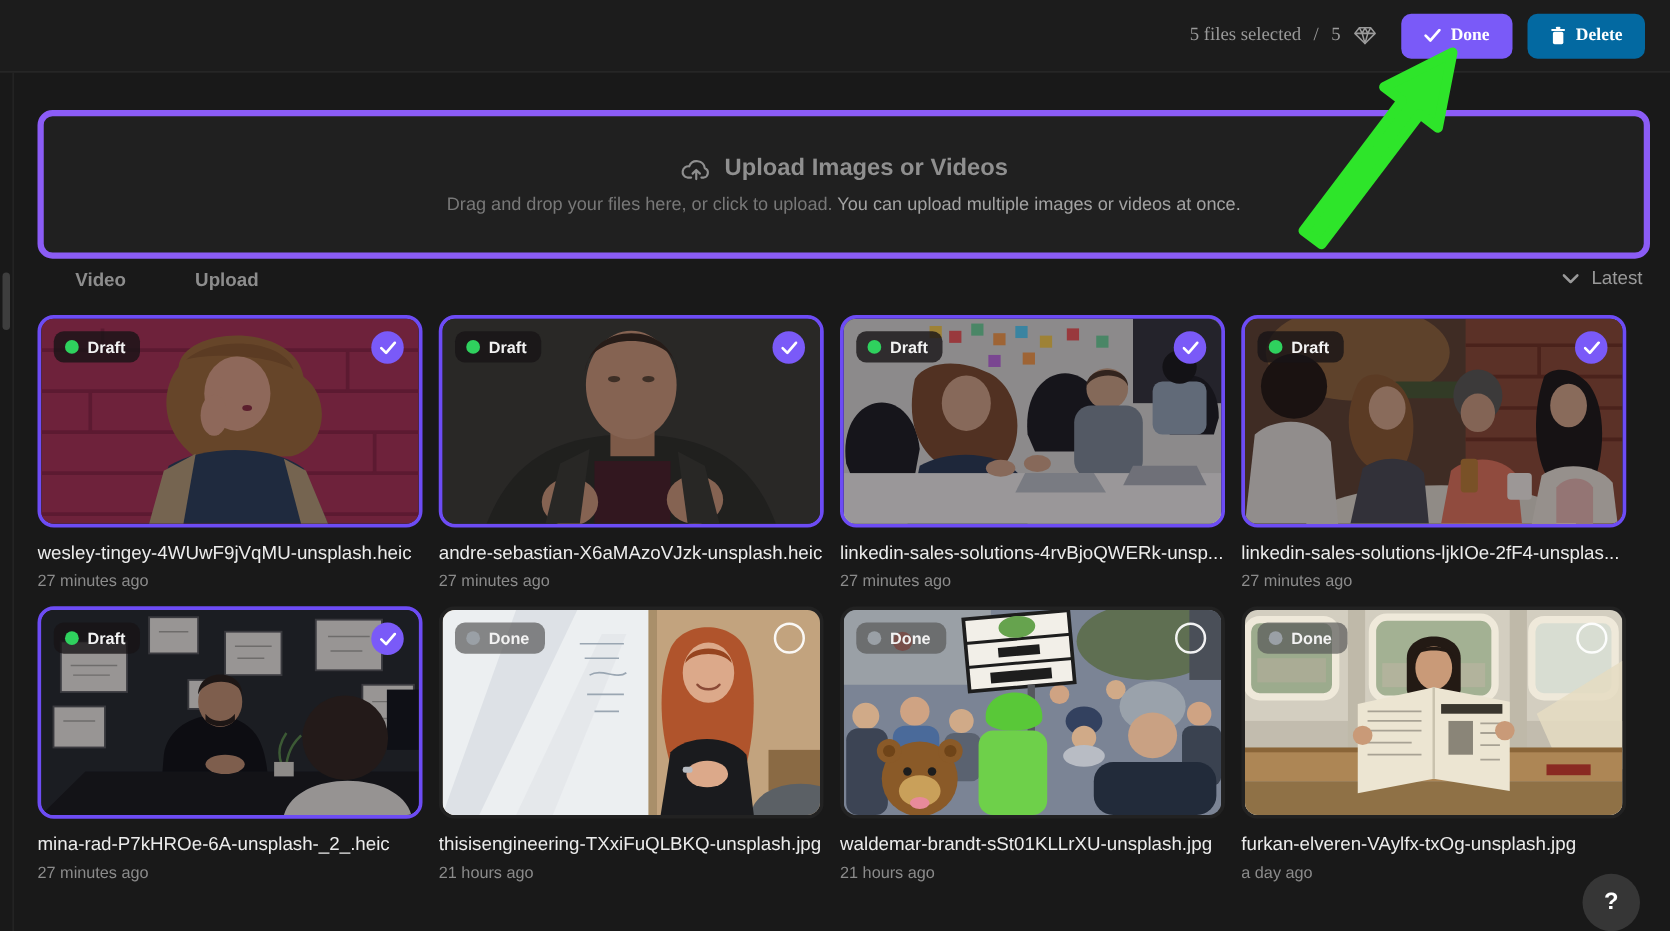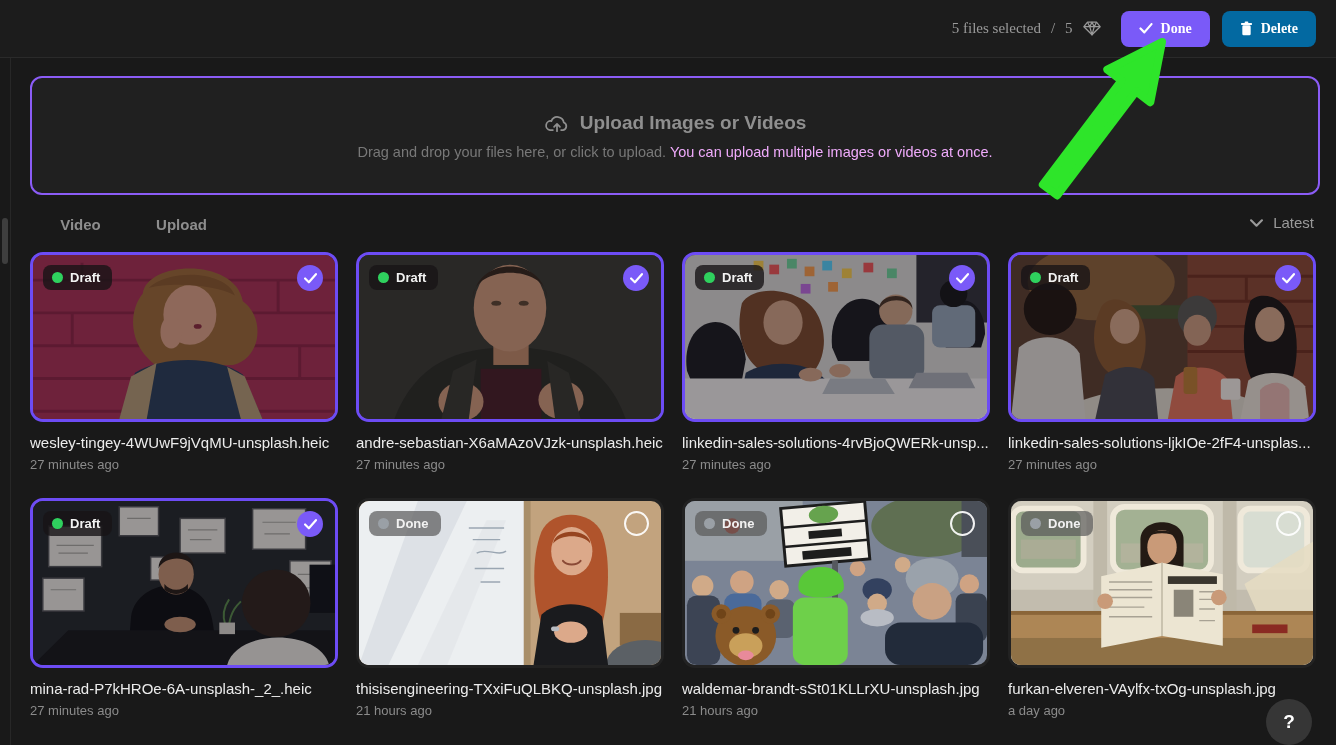--- a/index.html
+++ b/index.html
@@ -15,38 +15,38 @@
   .btn { height:36px; border:none; border-radius:8px; display:flex; align-items:center; gap:8px;
     padding:0 18px; color:#fff; font-weight:bold; font-size:14px; cursor:pointer; font-family:inherit; }
   .btn-done { background:#7a5af8; }
   .btn-delete { background:#0369a1; }
 
   
   .left-rail { position:absolute; left:0; top:58px; width:11px; height:687px; border-right:1px solid #272727; }
   .left-thumb { position:absolute; left:2px; top:160px; width:6px; height:46px; background:#3e3e3e; border-radius:3px; }
 
   
-  .upload { position:absolute; left:30px; top:76px; width:1290px; height:119px;
-    background:#202020; border:2px solid #8b5cf6; border-radius:12px;
+  .upload { position:absolute; left:30px; top:88px; width:1290px; height:119px;
+    background:#202020; border:5px solid #8b5cf6; border-radius:12px;
     display:flex; flex-direction:column; align-items:center; justify-content:center; gap:10px; cursor:pointer; }
   .upload-title { display:flex; align-items:center; gap:10px; color:#8f8f8f; font-size:19px; font-weight:bold; }
   .upload-sub { font-size:14.5px; color:#787878; }
-  .upload-sub .hl { color:#f0abfc; }
+  .upload-sub .hl { color:#a3a3a3; }
 
   
   .tabs { position:absolute; left:30px; top:206px; display:flex; }
   .tab { width:101px; text-align:center; font-size:15px; font-weight:bold; color:#8d8d8d;
     padding:10px 0 12px; cursor:pointer; border-bottom:3px solid transparent; }
   .tab.active { color:#ffffff; border-bottom-color:#ffffff; }
   .sort { position:absolute; right:22px; top:214px; display:flex; align-items:center; gap:10px;
     color:#9a9a9a; font-size:15px; cursor:pointer;text-align:center; }
 
   
   .grid { position:absolute; left:30px; top:252px; width:1288px;
-    display:grid; grid-template-columns:repeat(4,308px); column-gap:18px; row-gap:26px; }
+    display:grid; grid-template-columns:repeat(4,308px); column-gap:18px; row-gap:26px;gap:13px; }
   .card { width:308px; }
   .thumb { position:relative; width:308px; height:170px; border-radius:13px;
     border:3px solid transparent; overflow:hidden; cursor:pointer; background:#222; }
   .thumb.selected { border-color:#6d4cf5; }
   .thumb svg.art { position:absolute; inset:0; width:100%; height:100%; display:block; }
   .shade { position:absolute; inset:0; background:rgba(8,6,16,0.36); }
   .badge { position:absolute; left:10px; top:10px; display:flex; align-items:center; gap:7px;
     border-radius:8px; padding:5px 12px 5px 9px; color:#f2f2f2; font-size:13px; font-weight:bold; }
   .badge.draft { background:rgba(24,20,22,0.80); }
   .badge.done  { background:rgba(88,88,88,0.70); }

